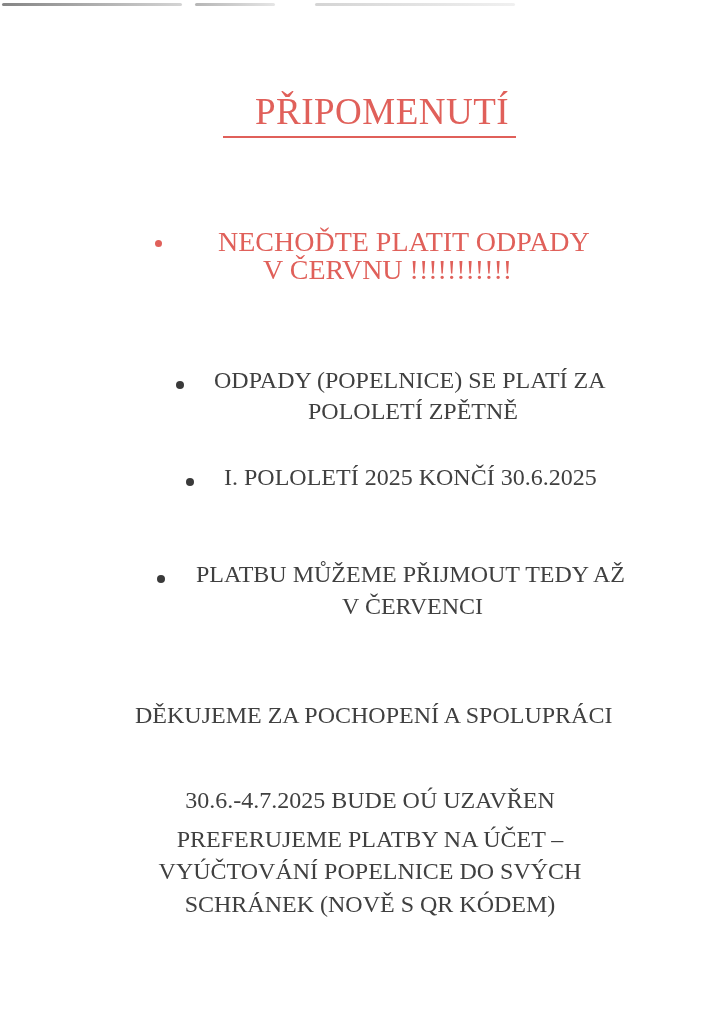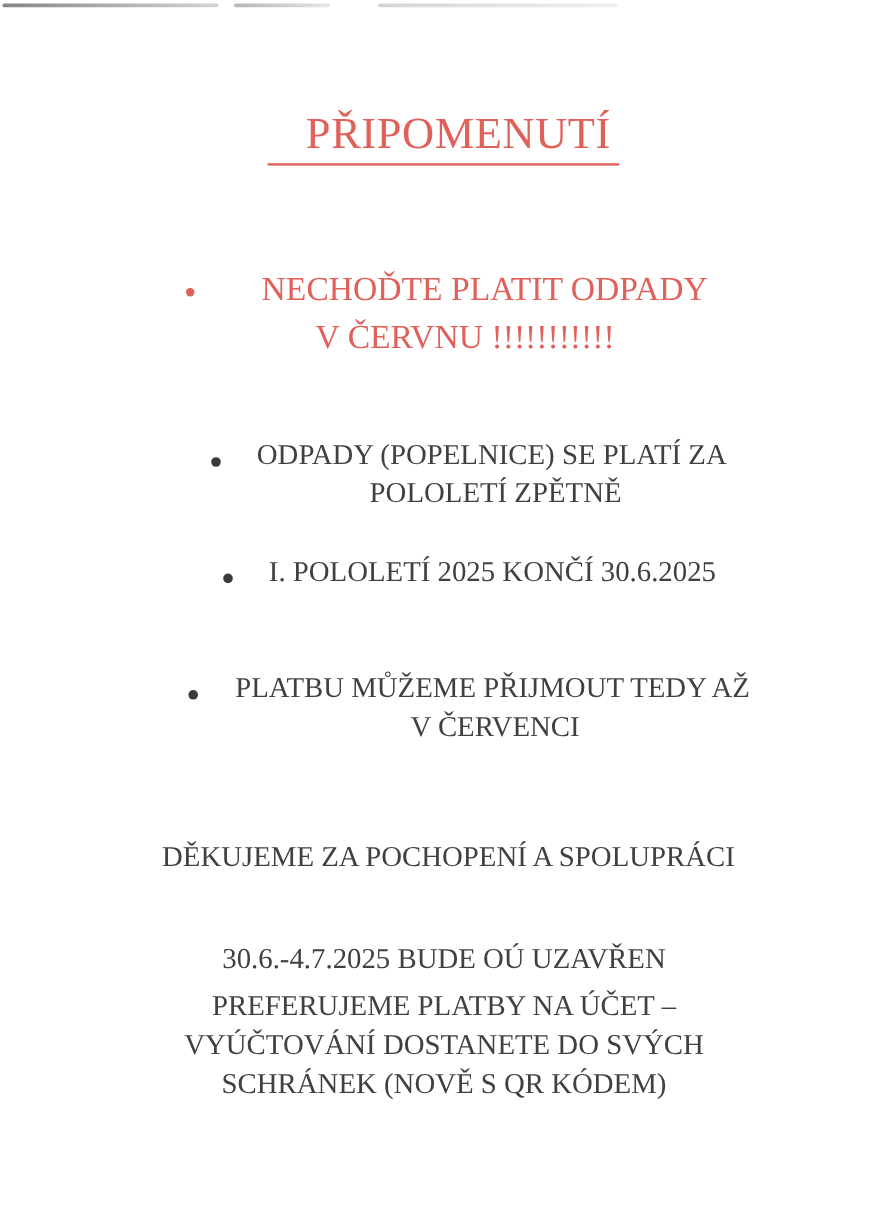--- a/index.html
+++ b/index.html
@@ -56,21 +56,21 @@
   .red-bullet {
     position: absolute;
     top: 240px;
     left: 155px;
     width: 7px;
     height: 7px;
     background: #e0605a;
     border-radius: 50%;
   }
   .warn1 { top: 226px; left: 198px; font-size: 28px; }
-  .warn2 { top: 266px; left: 243px; font-size: 28px; }
+  .warn2 { top: 254px; left: 243px; font-size: 28px; }
 
   .dot {
     position: absolute;
     width: 8px;
     height: 8px;
     background: #3a3a3a;
     border-radius: 50%;
   }
   .line { font-size: 24px; }
   .center { left: 0; width: 700px; text-align: center; }
@@ -99,14 +99,14 @@
 <div class="abs line dark" style="top:464px;left:204px;">I. POLOLETÍ 2025 KONČÍ 30.6.2025</div>
 
 <div class="dot" style="top:575px;left:157px;"></div>
 <div class="abs line dark" style="top:561px;left:176px;">PLATBU MŮŽEME PŘIJMOUT TEDY AŽ</div>
 <div class="abs line dark" style="top:593px;left:322px;">V ČERVENCI</div>
 
 <div class="abs line dark" style="top:702px;left:115px;">DĚKUJEME ZA POCHOPENÍ A SPOLUPRÁCI</div>
 
 <div class="abs line dark center" style="top:787px;">30.6.-4.7.2025 BUDE OÚ UZAVŘEN</div>
 <div class="abs line dark center" style="top:826px;">PREFERUJEME PLATBY NA ÚČET –</div>
-<div class="abs line dark center" style="top:858px;">VYÚČTOVÁNÍ DOSTANETE DO SVÝCH</div>
+<div class="abs line dark center" style="top:858px;">VYÚČTOVÁNÍ POPELNICE DO SVÝCH</div>
 <div class="abs line dark center" style="top:891px;">SCHRÁNEK (NOVĚ S QR KÓDEM)</div>
 
 </body></html>

